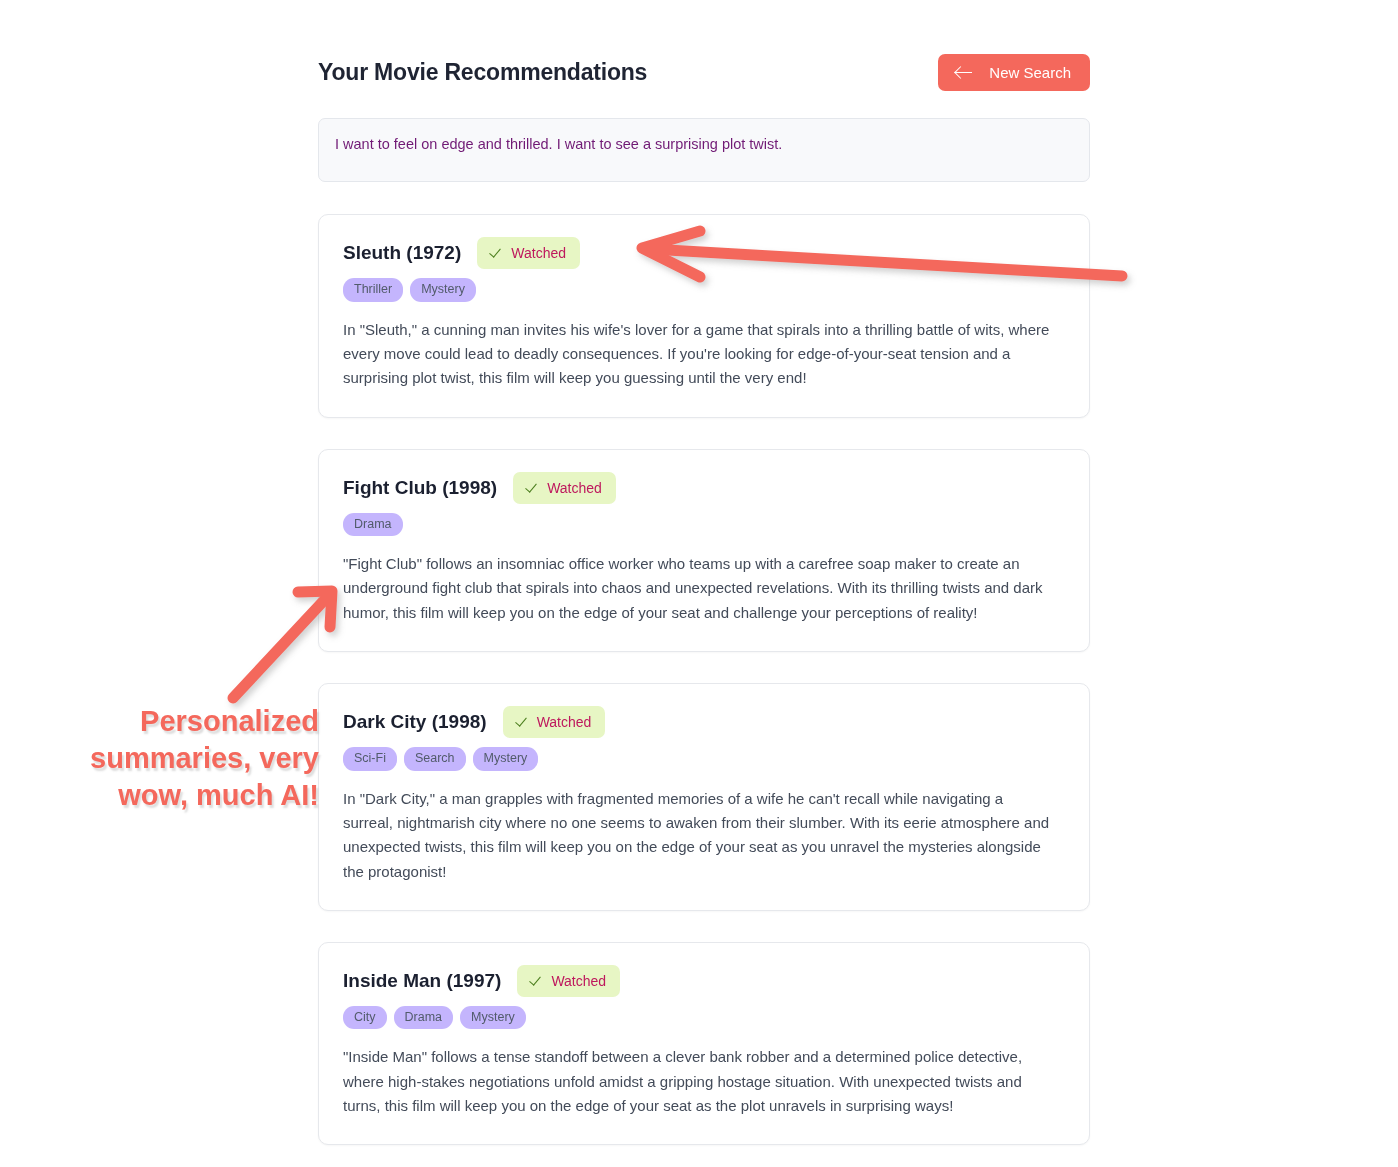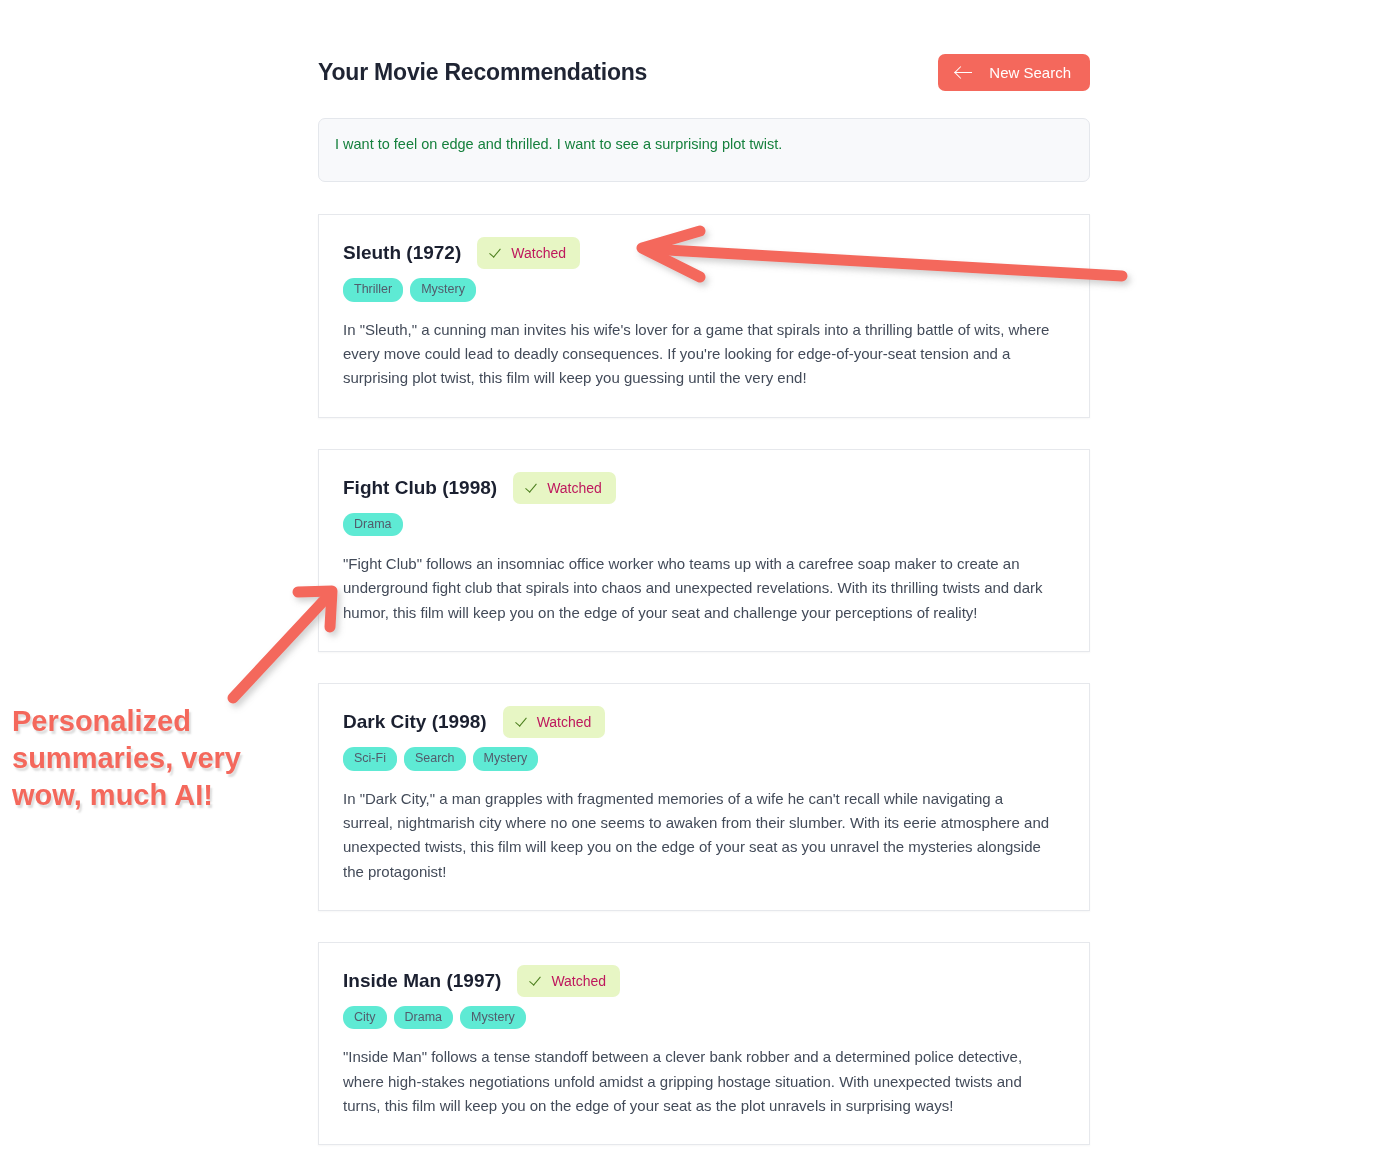--- a/index.html
+++ b/index.html
@@ -83,31 +83,31 @@
   .prompt-box {
     margin-top: 34px;
     background: #f8f9fb;
     border: 1px solid #e4e7ec;
     border-radius: 7px;
     height: 64px;
     padding: 16px 16px 0 16px;
   }
   .prompt-text {
     font-size: 14.5px;
-    color: #15803d;
+    color: #701a75;
     line-height: 1.3;
   }
 
   
   .cards { margin-top: 32px; }
 
   .movie-card {
     background: #ffffff;
     border: 1px solid #e6e8ec;
-    border-radius: 0;
+    border-radius: 10px;
     padding: 22px 24px 26px 24px;
     margin-bottom: 31px;
     box-shadow: 0 1px 2px rgba(16,24,40,0.035);
   }
   .card-title-row {
     display: flex;
     align-items: center;
     gap: 16px;
     margin-bottom: 9px;
   }
@@ -148,21 +148,21 @@
     border-bottom: 1.7px solid #4a7d1c;
     transform: rotate(40deg);
   }
 
   .genre-row {
     display: flex;
     gap: 7px;
     margin-bottom: 16px;
   }
   .genre-tag {
-    background: #5eead4;
+    background: #c4b5fd;
     color: #525b6b;
     border-radius: 11px;
     padding: 4px 11px;
     font-size: 12.5px;
     line-height: 1.25;
     white-space: nowrap;
   }
 
   .movie-summary {
     font-size: 15px;
@@ -181,23 +181,24 @@
     line-height: 1.28;
     text-shadow: 2px 3px 2px rgba(150,150,150,0.32);
     white-space: pre-line;
   }
   .annot-right {
     left: 1138px;
     top: 253px;
     width: 250px;
   }
   .annot-left {
-    left: 12px;
+    left: 19px;
     top: 703px;
     width: 300px;
+    text-align: right;
   }
   .annot-svg {
     position: absolute;
     left: 0; top: 0;
     width: 1398px; height: 1167px;
     pointer-events: none;
   }
 </style>
 </head>
 <body>

